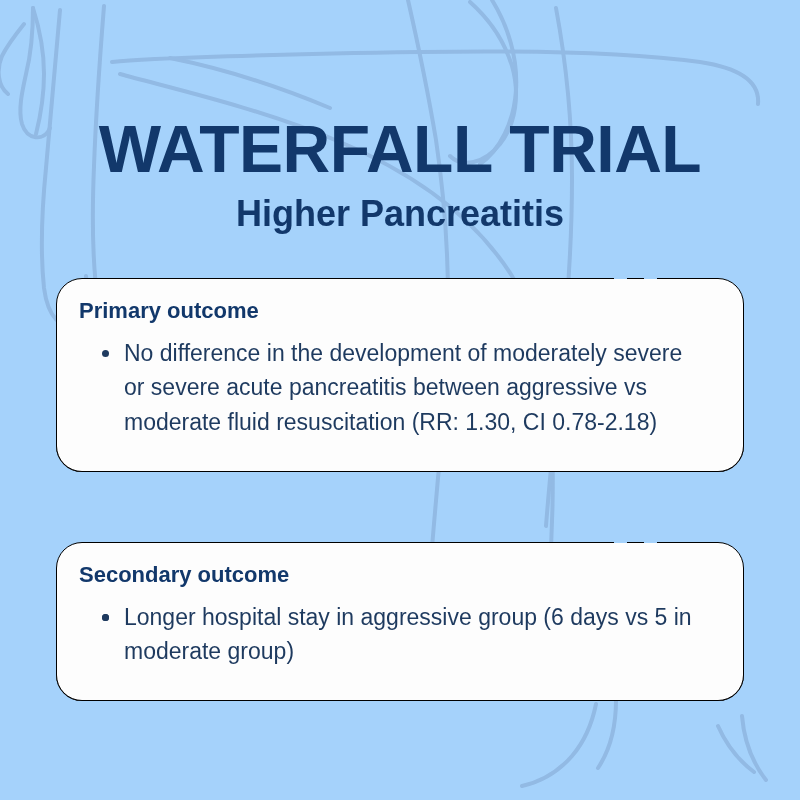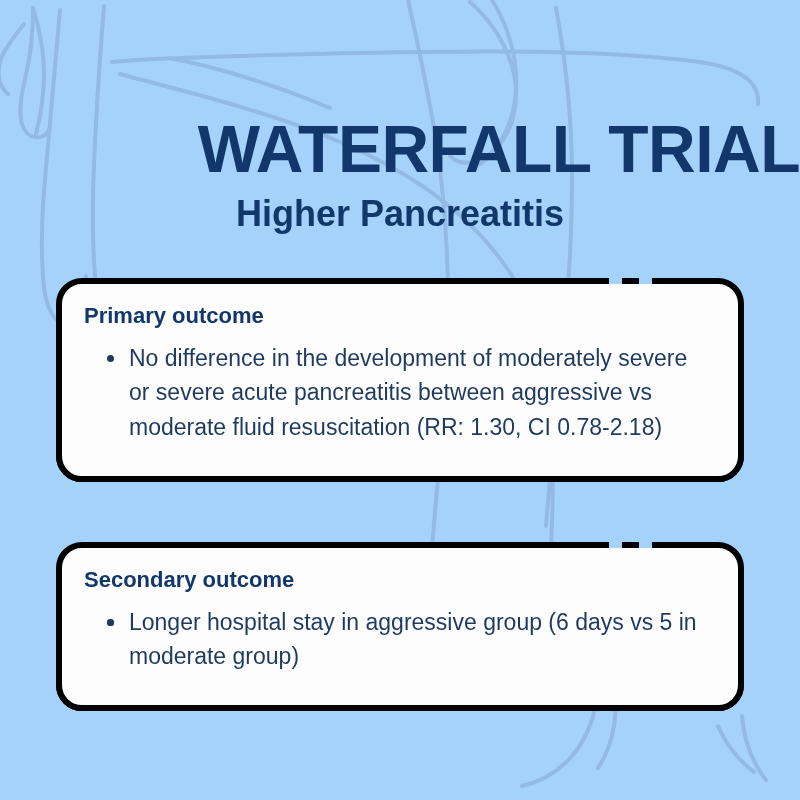--- a/index.html
+++ b/index.html
@@ -43,21 +43,20 @@
   }
   #poster-title {
     margin: 0;
     padding-top: 116px;
     font-size: 66px;
     line-height: 1.02;
     font-weight: bold;
     letter-spacing: -0.5px;
     color: #12386b;
     font-family: "Liberation Sans", sans-serif;
-    text-align: right;
   }
   #poster-subtitle {
     margin: 0;
     padding-top: 12px;
     font-size: 36px;
     line-height: 1.05;
     font-weight: bold;
     color: #12386b;
     font-family: "Liberation Sans", sans-serif;
   }
@@ -84,21 +83,21 @@
     border-radius: 26px;
     box-sizing: border-box;
     z-index: 1;
   }
 
   
   .card-panel {
     position: relative;
     z-index: 2;
     background: #fdfdfd;
-    border: 6px solid #000000;
+    border: 1px solid #000000;
     border-radius: 26px;
     box-sizing: border-box;
     padding: 18px 26px 20px 22px;
   }
 
   
   .card-notch {
     position: absolute;
     top: -7px;
     height: 7px;

